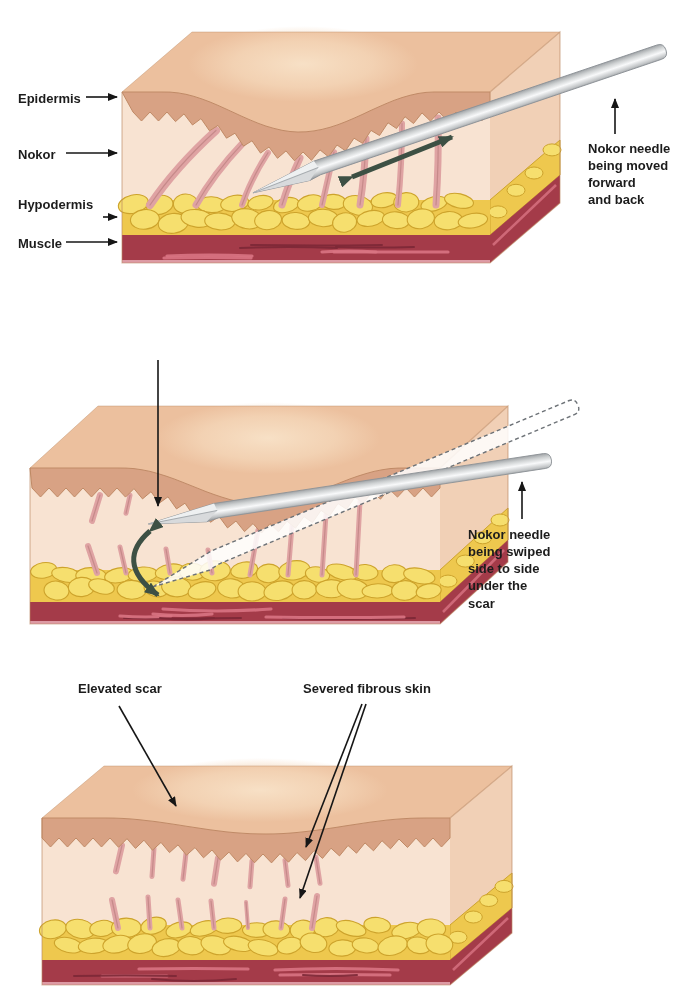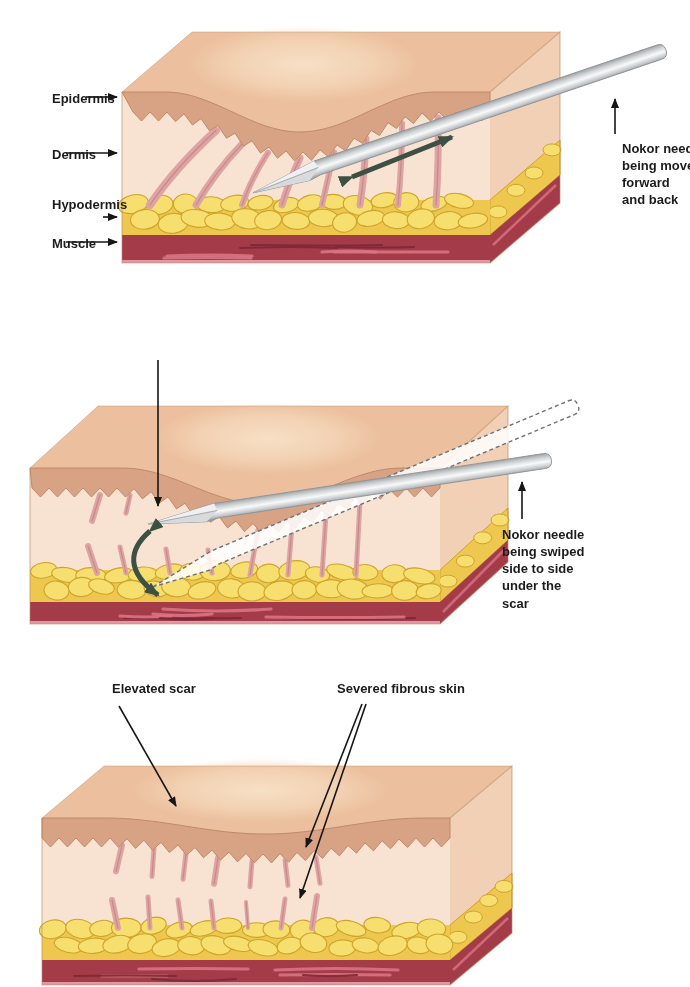--- a/index.html
+++ b/index.html
@@ -1,20 +1,20 @@
 <!DOCTYPE html>
 <html><head>
 <meta charset="utf-8">
 <style>
   html,body{margin:0;padding:0;background:#ffffff;}
   #stage{position:relative;width:690px;height:987px;background:#ffffff;overflow:hidden;
          font-family:"Liberation Sans",sans-serif;}
   #art{position:absolute;left:0;top:0;}
   .lbl{position:absolute;font:700 13px/1.32 "Liberation Sans",sans-serif;color:#1c1c1c;
-       white-space:pre-line;letter-spacing:0;margin-left:34px;}
+       white-space:pre-line;letter-spacing:0;}
 </style>
 </head>
 <body>
 
 <div id="stage">
   <svg id="art" width="690" height="987" viewBox="0 0 690 987">
       <defs>
         <radialGradient id="scarGrad">
           <stop offset="0%" stop-color="#f8e2c8" stop-opacity="0.95"></stop>
           <stop offset="60%" stop-color="#f4d6b8" stop-opacity="0.8"></stop>
@@ -291,21 +291,21 @@
       <line x1="66" y1="242" x2="117" y2="242" stroke="#161616" stroke-width="1.6" marker-end="url(#mBlack)"></line>
       <line x1="615" y1="134" x2="615" y2="99" stroke="#161616" stroke-width="1.6" marker-end="url(#mBlack)"></line>
       <line x1="158" y1="360" x2="158" y2="506" stroke="#161616" stroke-width="1.6" marker-end="url(#mBlack)"></line>
       <line x1="522" y1="519" x2="522" y2="482" stroke="#161616" stroke-width="1.6" marker-end="url(#mBlack)"></line>
       <line x1="119" y1="706" x2="176" y2="806" stroke="#161616" stroke-width="1.6" marker-end="url(#mBlack)"></line>
       <line x1="362" y1="704" x2="306" y2="847" stroke="#161616" stroke-width="1.6" marker-end="url(#mBlack)"></line>
       <line x1="366" y1="704" x2="300" y2="898" stroke="#161616" stroke-width="1.6" marker-end="url(#mBlack)"></line>
     </svg>
 
   <div class="lbl" style="left:18px;top:90px">Epidermis</div>
-  <div class="lbl" style="left:18px;top:146px">Dermis</div>
+  <div class="lbl" style="left:18px;top:146px">Nokor</div>
   <div class="lbl" style="left:18px;top:196px">Hypodermis</div>
   <div class="lbl" style="left:18px;top:235px">Muscle</div>
   <div class="lbl" style="left:588px;top:140px;width:100px">Nokor needle
 being moved
 forward
 and back</div>
 
   <div class="lbl" style="left:468px;top:526px;width:120px">Nokor needle
 being swiped
 side to side

